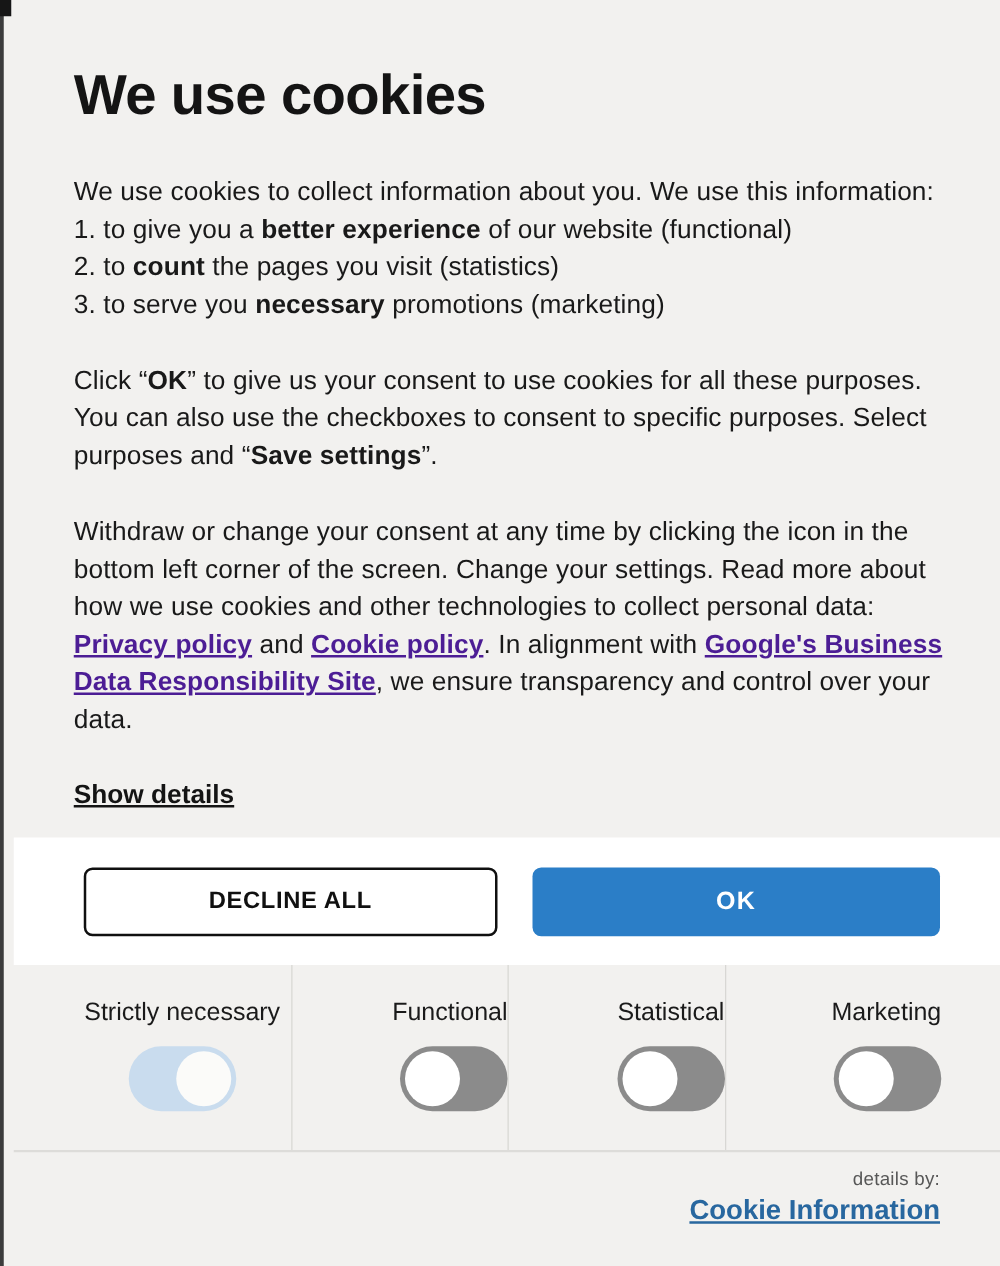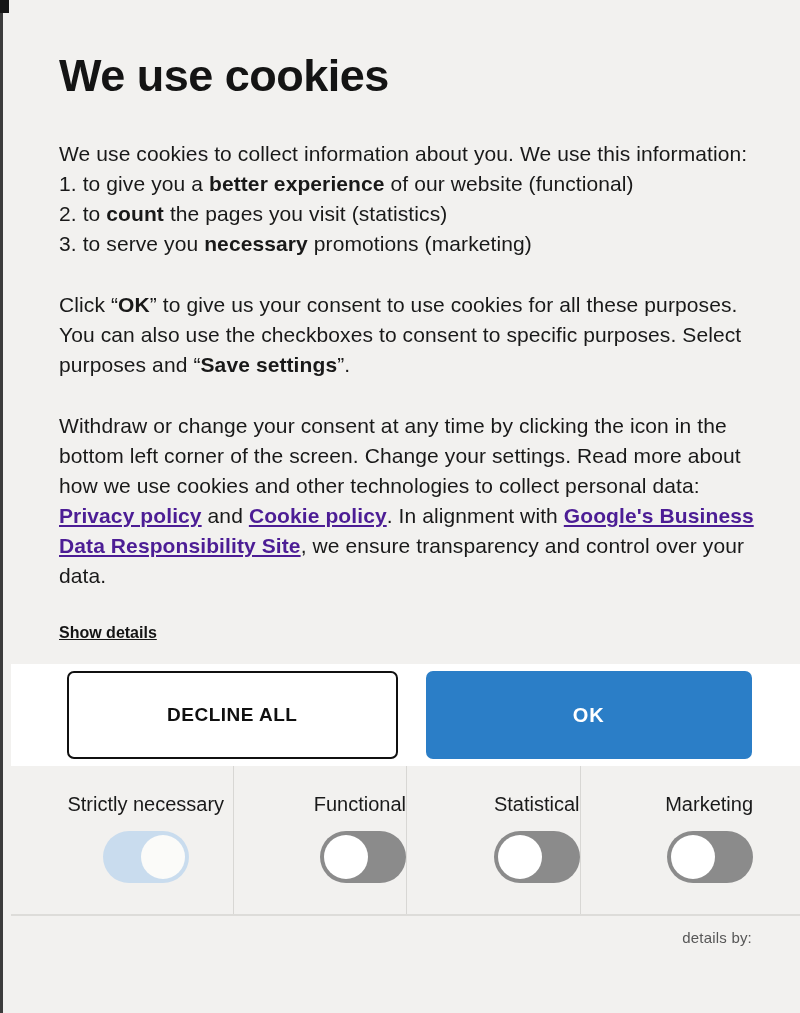--- a/index.html
+++ b/index.html
@@ -48,40 +48,40 @@
   b, .bold { font-weight: 700; }
   a.text-link {
     color: #4c1d95;
     font-weight: 700;
     text-decoration: underline;
     cursor: pointer;
   }
   .show-details {
     display: inline-block;
     margin-top: 33px;
-    font-size: 16px;
+    font-size: 21px;
     font-weight: 700;
     color: #141414;
     text-decoration: underline;
     cursor: pointer;
   }
 
   
   .button-row {
     background: #ffffff;
     height: 102px;
     flex: 0 0 auto;
     display: flex;
     align-items: center;
     gap: 28px;
     padding: 0 48px 0 56px;
   }
   .btn {
     flex: 1 1 0;
-    height: 88px;
+    height: 55px;
     border-radius: 7px;
     font-family: "Liberation Sans", sans-serif;
     font-weight: 700;
     cursor: pointer;
     display: flex; align-items: center; justify-content: center;
   }
   .btn-decline {
     background: #ffffff;
     border: 2px solid #101010;
     color: #101010;
@@ -220,15 +220,16 @@
         <span class="toggle-label">Marketing</span>
         <div class="switch off">
             <div class="knob"></div>
           </div>
       </div>
     </div>
   </div>
 
   <div class="footer">
     <div class="powered-by">details by:</div>
+    <a class="brand-link">Cookie Information</a>
   </div>
 
 </div>
 
 </body></html>

